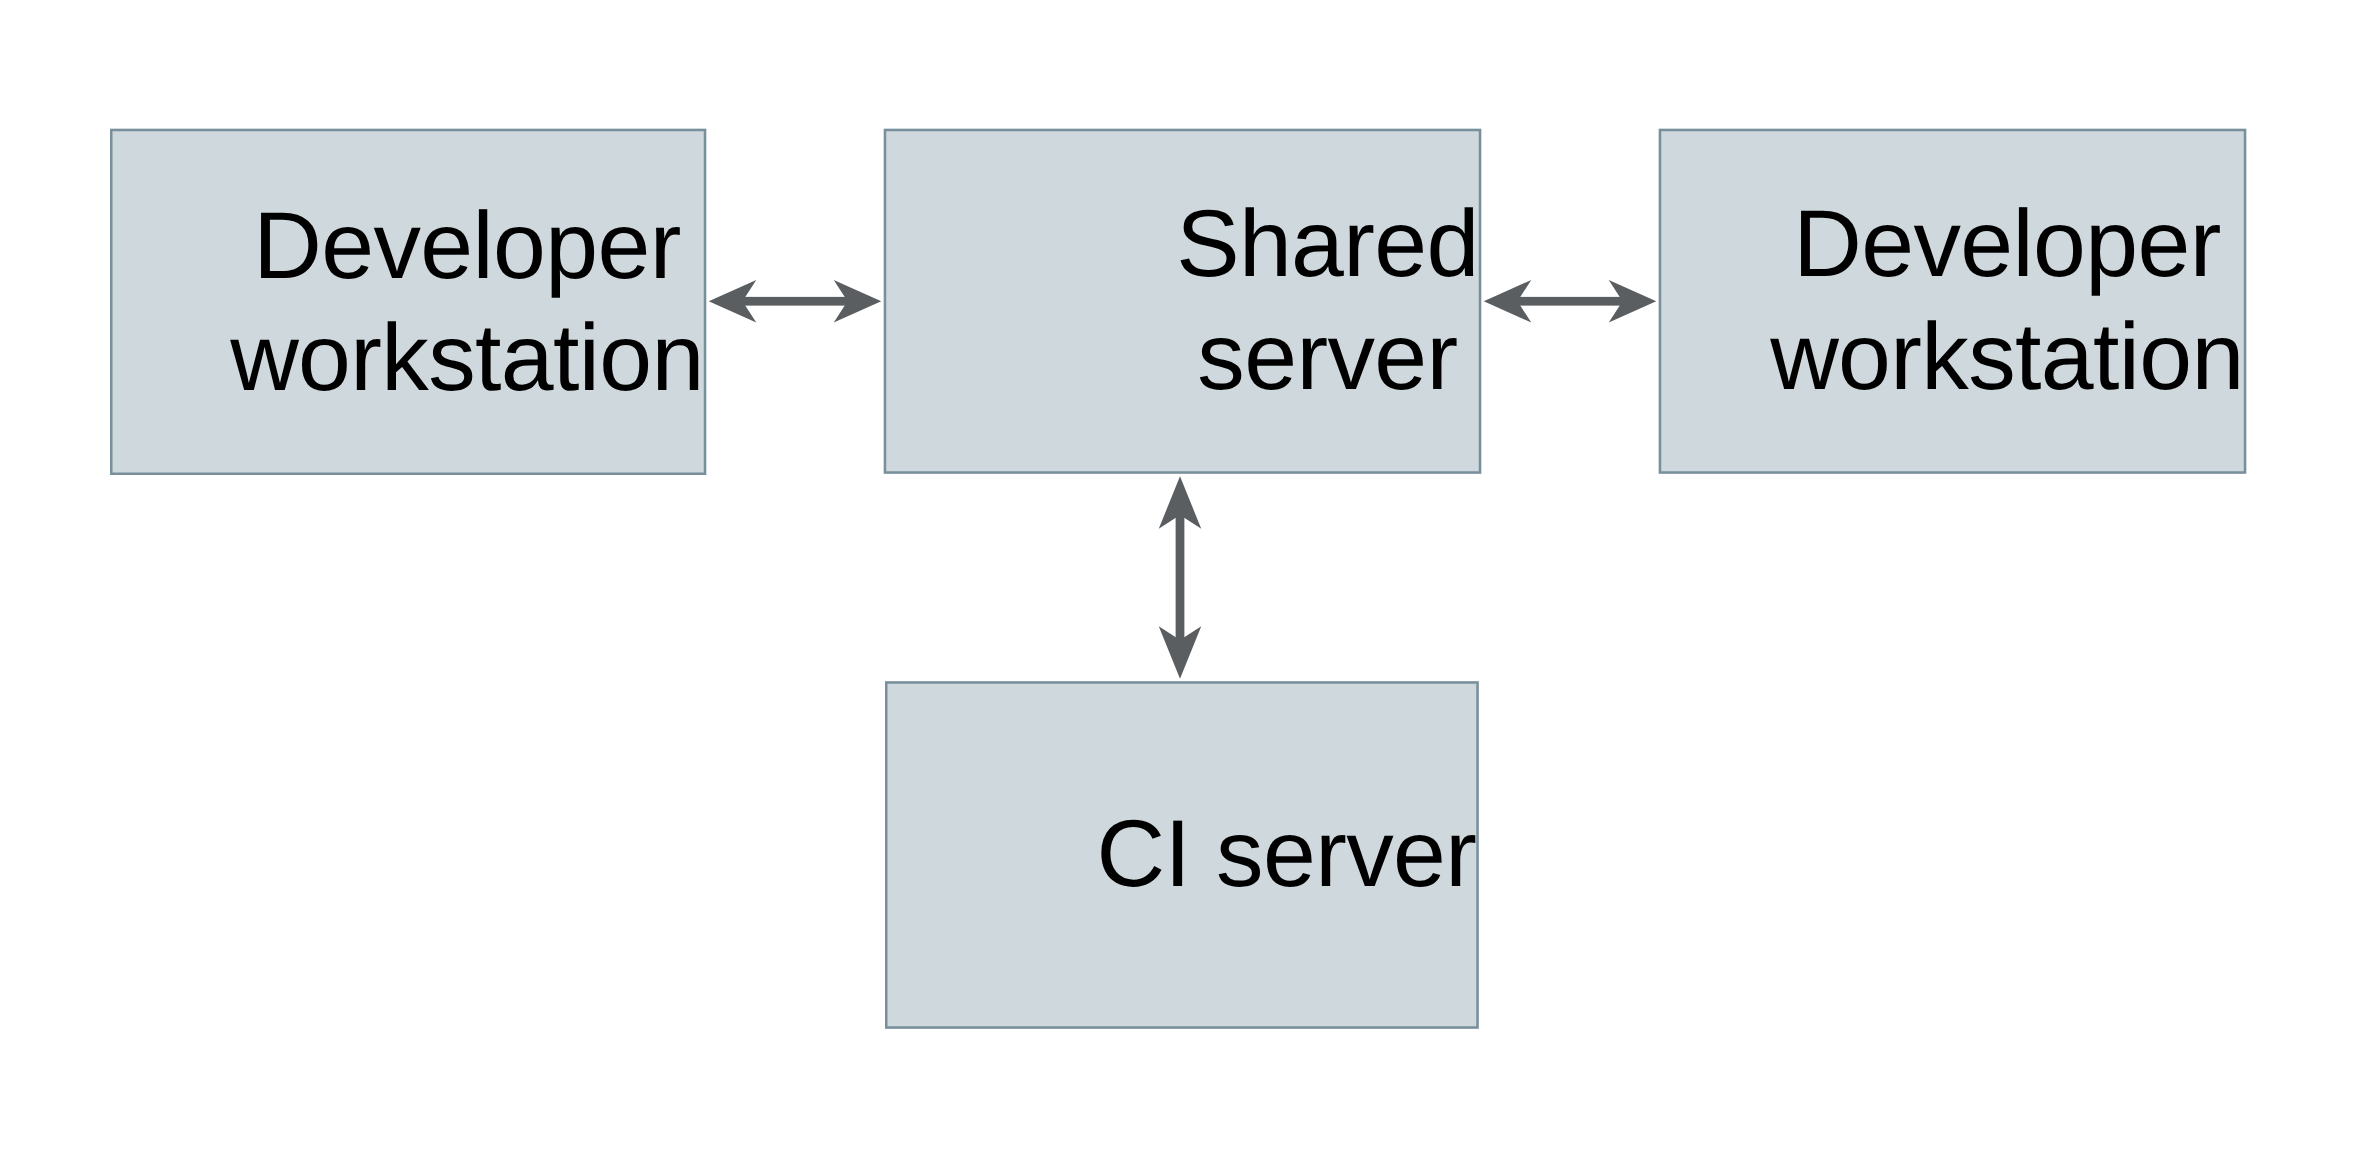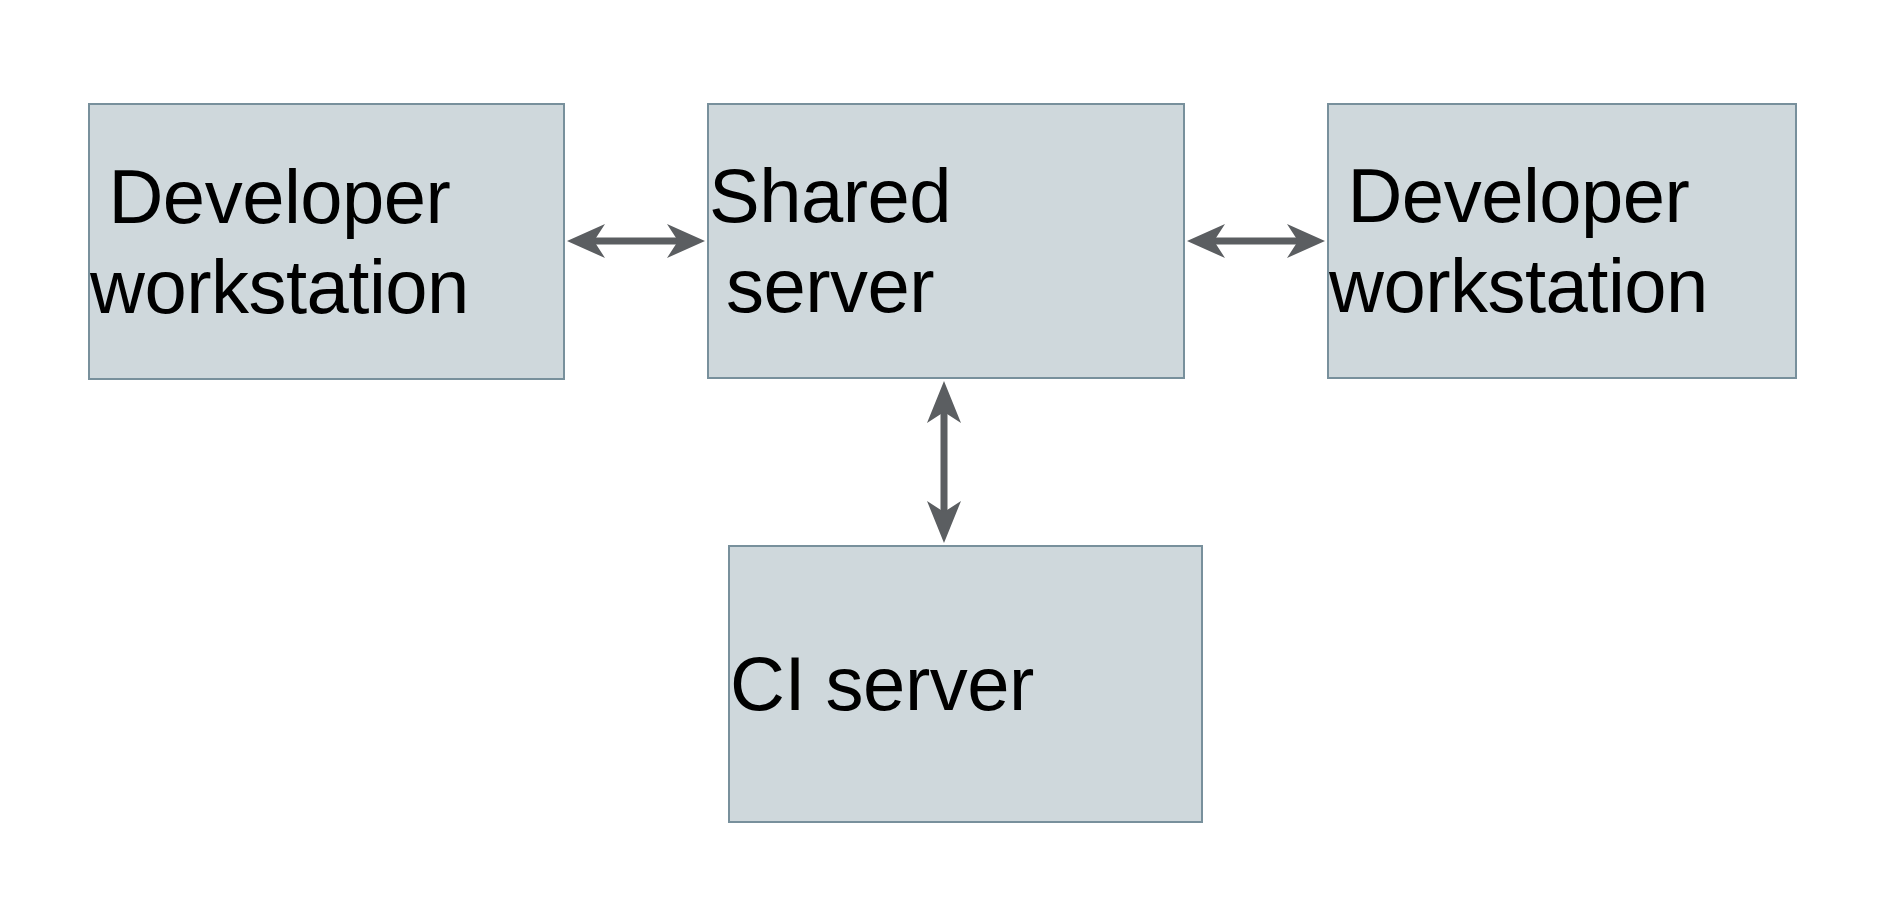--- a/index.html
+++ b/index.html
@@ -23,34 +23,34 @@
     width: 1900px;
     height: 922px;
     background: var(--c-background, #ffffff);
   }
   .node {
     position: absolute;
     background: var(--c-node_fill, #cfd8dc);
     border: 2px solid var(--c-node_border, #78909c);
     display: flex;
     align-items: center;
-    justify-content: flex-start;
+    justify-content: flex-end;
     text-align: center;
   }
   .node-label {
     font-size: 76px;
     line-height: 1.18;
     color: var(--c-text, #000000);
     white-space: pre-line;
     letter-spacing: -0.5px;
   }
   .node-dev-left  { left: 88px;   top: 103px; width: 477px; height: 277px; }
   .node-cache     { left: 707px;  top: 103px; width: 478px; height: 276px; }
   .node-dev-right { left: 1327px; top: 103px; width: 470px; height: 276px; }
-  .node-ci        { left: 708px;  top: 545px; width: 475px; height: 278px; margin-left: 20px; }
+  .node-ci        { left: 708px;  top: 545px; width: 475px; height: 278px; }
   .edges {
     position: absolute;
     left: 0; top: 0;
     width: 1900px;
     height: 922px;
     pointer-events: none;
     color: var(--c-arrow, #5b5e61);
   }
   .edges polygon, .edges rect { fill: currentColor; }
 </style>

